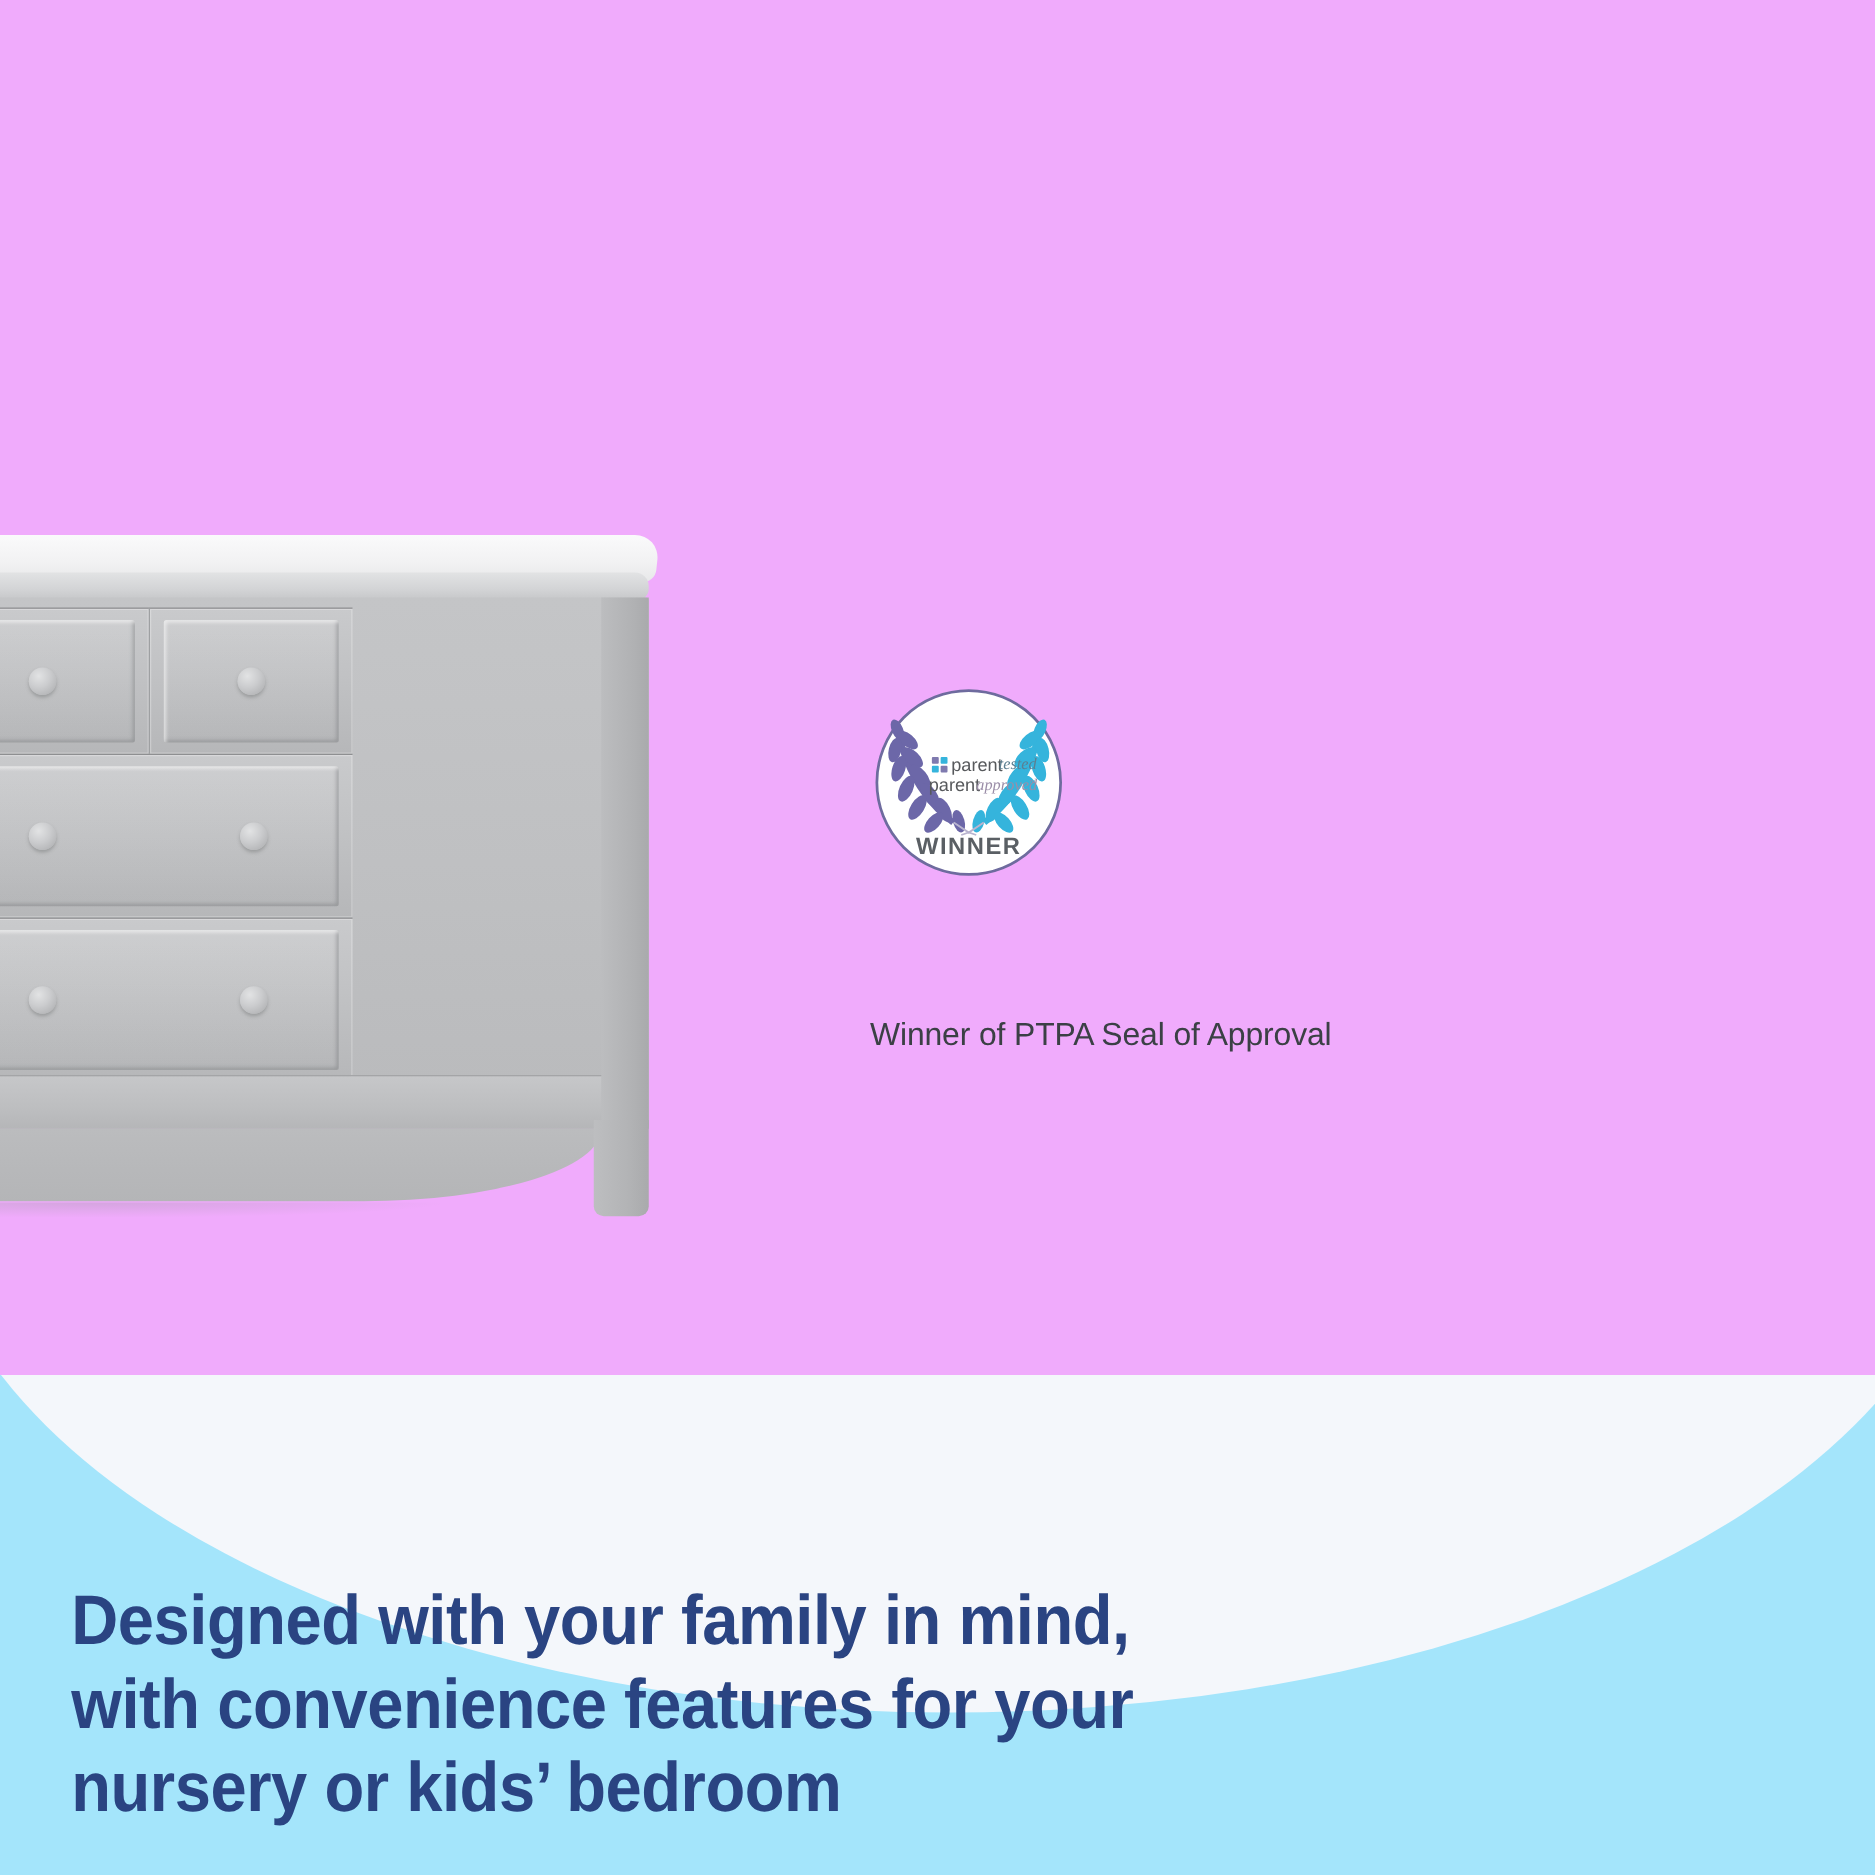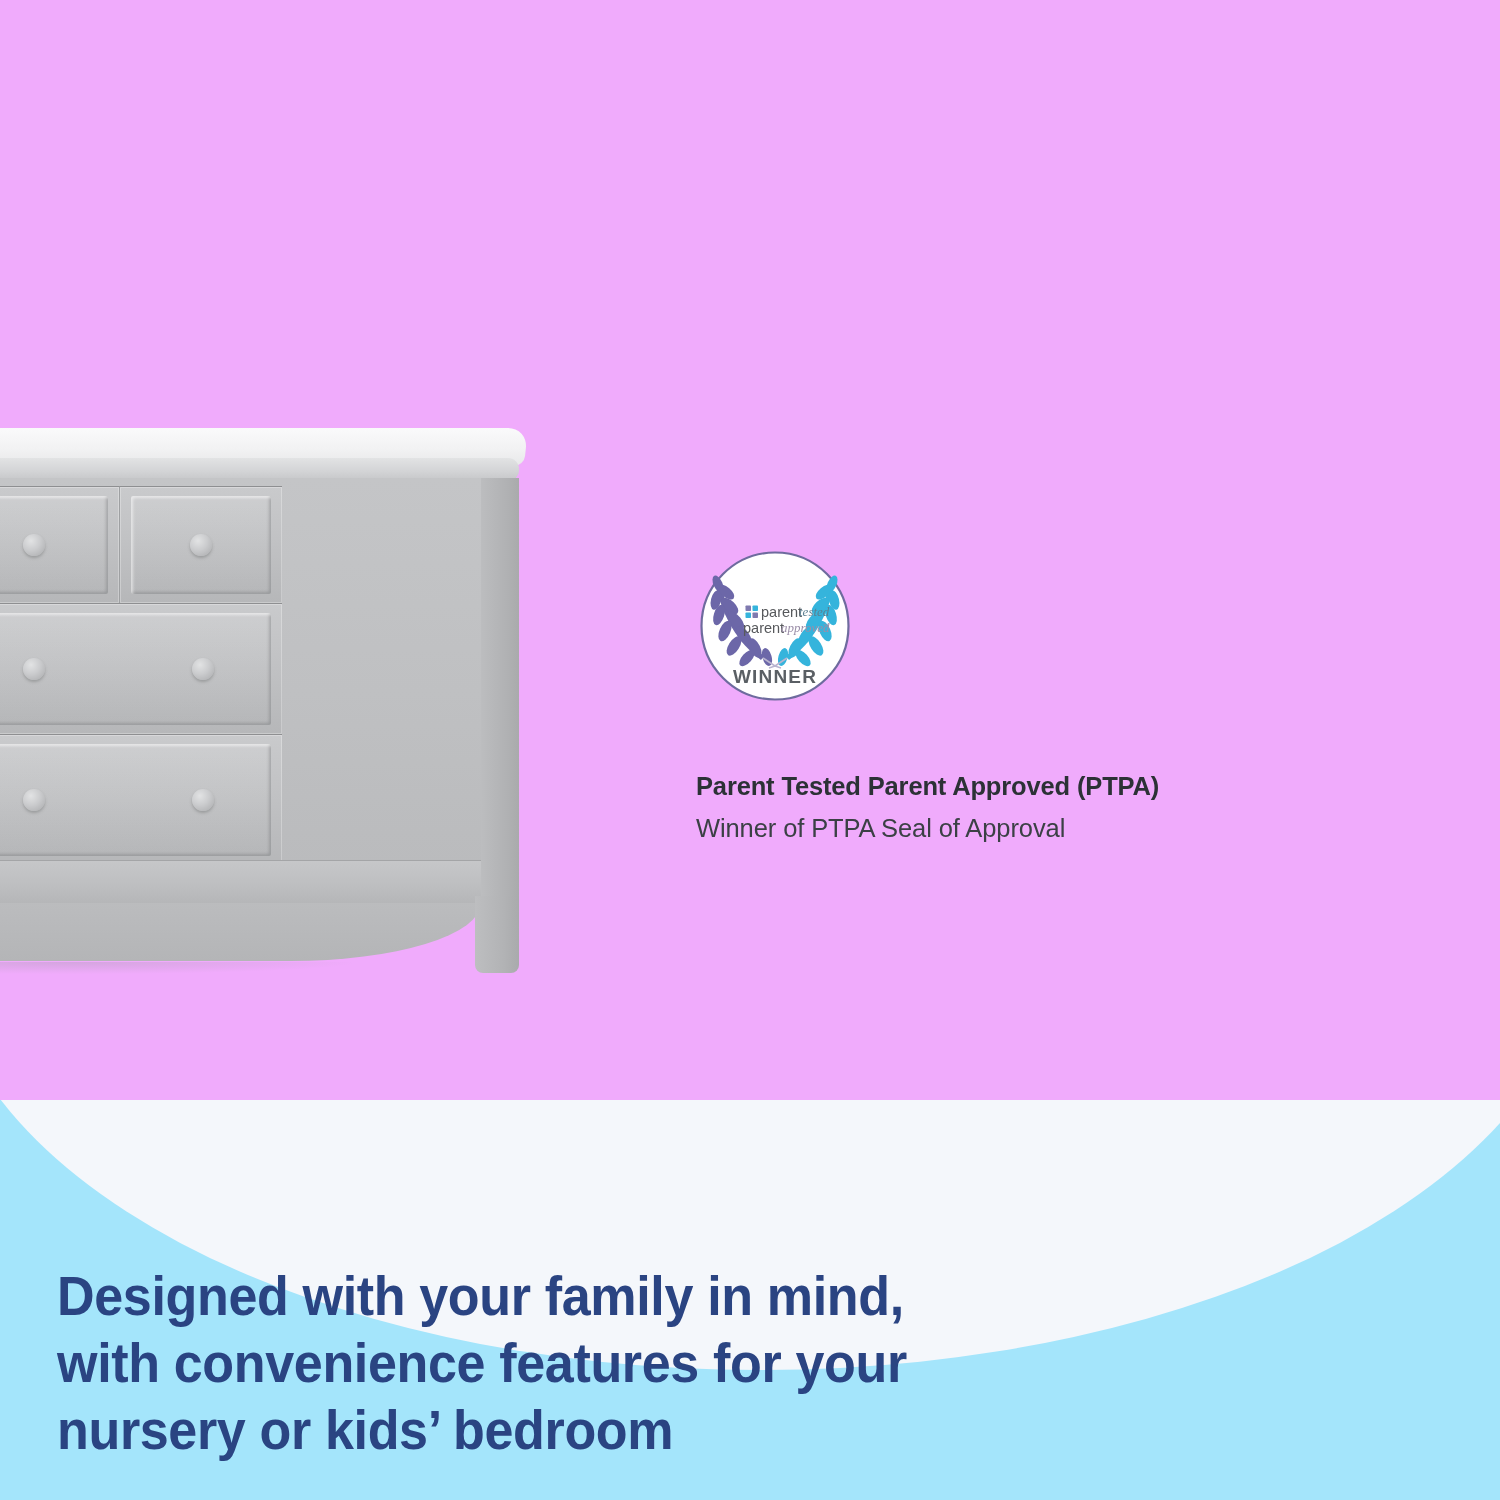--- a/index.html
+++ b/index.html
@@ -308,21 +308,20 @@
         <text x="100" y="65.5" font-family="'Liberation Serif', serif" font-style="italic" font-size="13" fill="#5C7F91">tested</text>
         <text x="44" y="83" font-family="'Liberation Sans', sans-serif" font-size="14.5" fill="#57595C">parent</text>
         <text x="82" y="82" font-family="'Liberation Serif', serif" font-style="italic" font-size="13" fill="#9B8EA8">approved</text>
         <text x="124" y="78" font-family="'Liberation Sans', sans-serif" font-size="5.5" fill="#9B8EA8">™</text>
       </g>
 
       <text x="76" y="133" text-anchor="middle" font-family="'Liberation Sans', sans-serif" font-size="19" font-weight="bold" letter-spacing="1.2" fill="#5A5F64">WINNER</text>
     </svg>
   </div>
 
-  <div class="award-title">Parent Tested Parent Approved (PTPA)</div>
   <div class="award-sub">Winner of PTPA Seal of Approval</div>
 
   <div class="blue-band">
     <div class="blue-band-notch"></div>
   </div>
 
   <div class="headline">
     <span class="ln">Designed with your family in mind,</span>
     <span class="ln">with convenience features for your</span>
     <span class="ln">nursery or kids’ bedroom</span>

